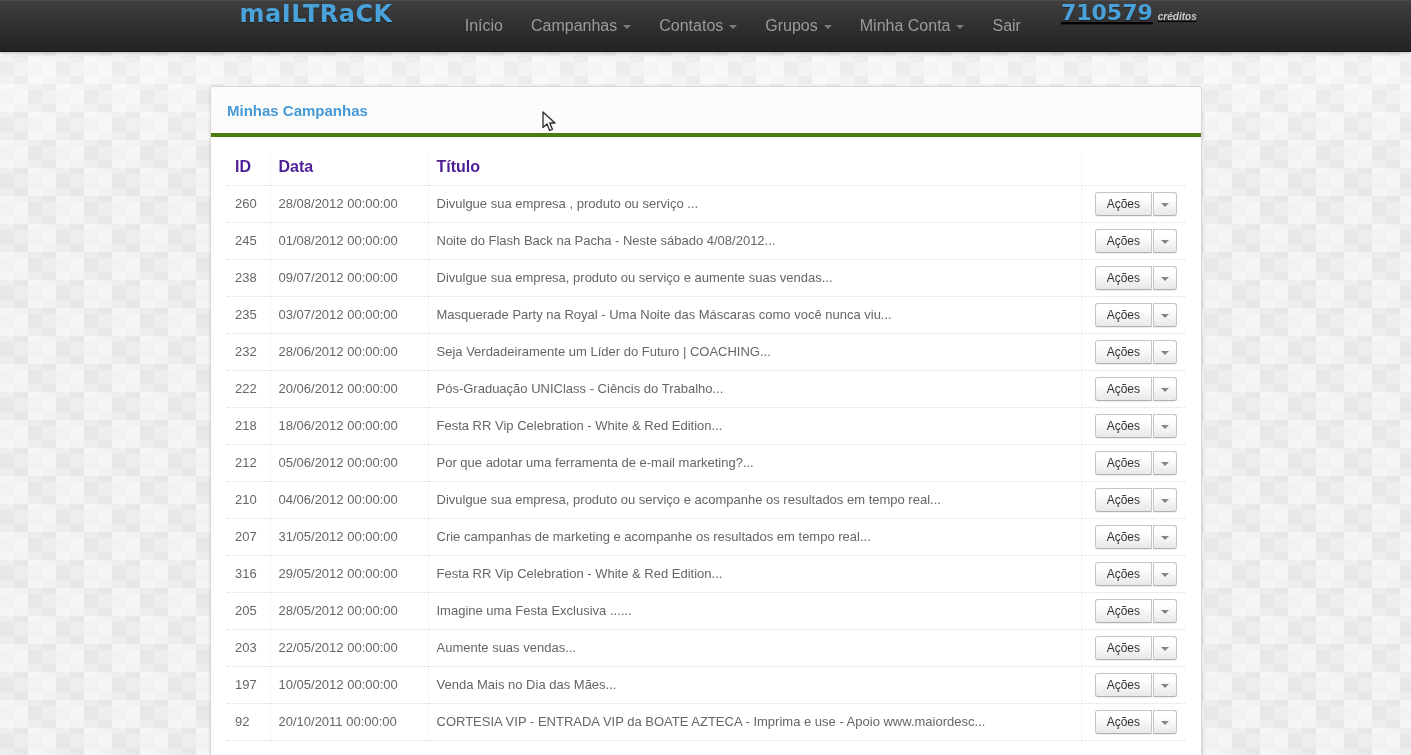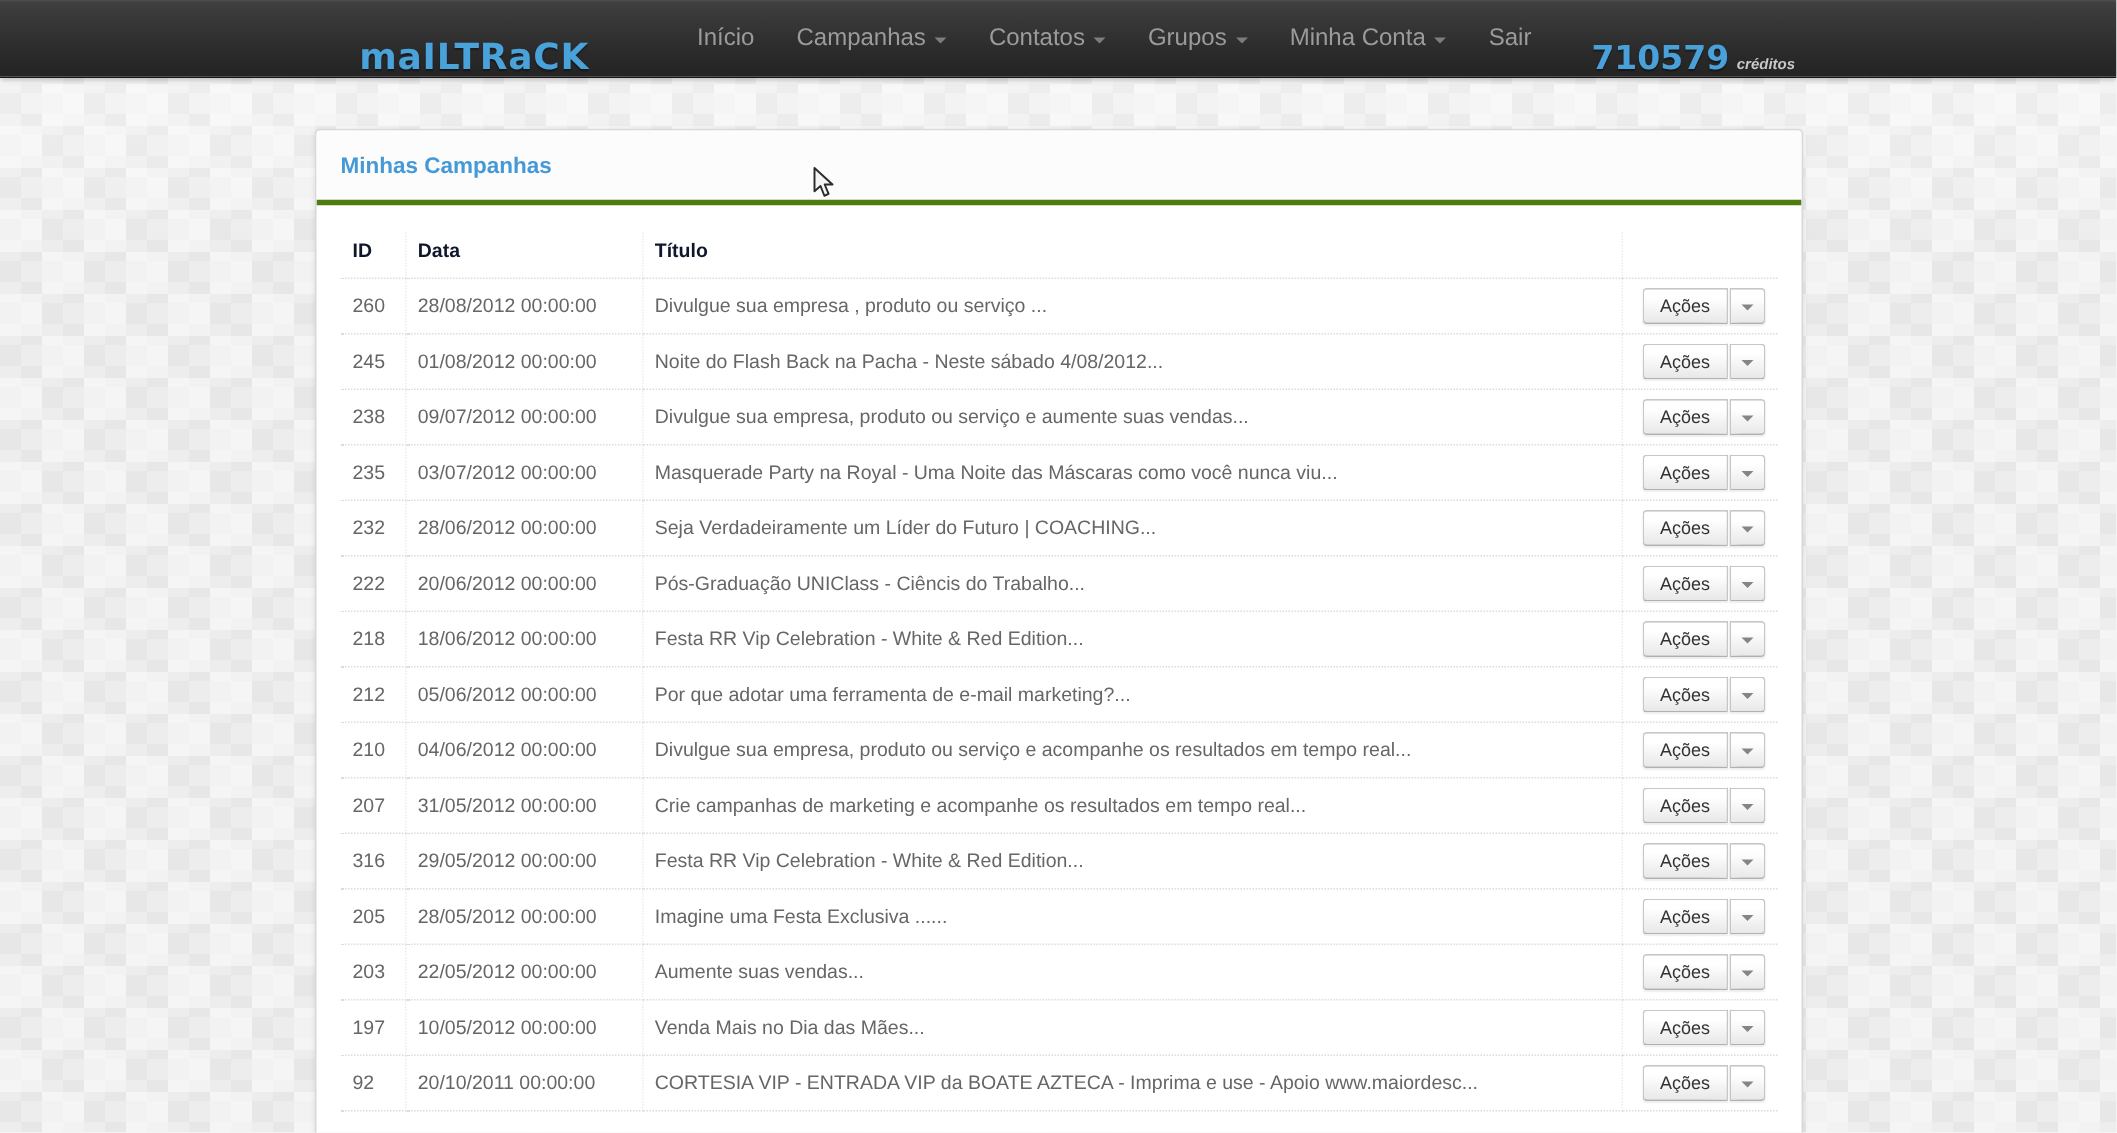--- a/index.html
+++ b/index.html
@@ -24,42 +24,42 @@
 
   
   .navbar {
     position: absolute; top: 0; left: 0; right: 0; height: 52px; z-index: 5;
     background: linear-gradient(180deg, #404040 0%, #2a2a2a 70%, #242424 100%);
     border-bottom: 1px solid #161616;
     box-shadow: inset 0 1px 0 rgba(255,255,255,0.07), 0 1px 4px rgba(0,0,0,0.25);
   }
   .navbar-inner {
     width: 992px; height: 52px; margin: 0 auto;
-    display: flex; align-items: flex-end;
+    display: flex; align-items: flex-start;
   }
   .logo {
     margin-left: 30px;
     font-family: "DejaVu Sans", sans-serif;
     font-size: 24px; font-weight: bold; letter-spacing: 0.5px;
     color: #4aa2da; cursor: pointer; white-space: nowrap;
     text-shadow: 0 1px 1px rgba(0,0,0,0.4);
   }
   .nav { display: flex; align-items: center; margin-left: 58px; height: 100%; }
   .nav-item {
     display: flex; align-items: center; gap: 6px;
     padding: 0 14px; height: 100%;
     color: #9b9b9b; font-size: 16px; text-decoration: none; cursor: pointer;
     white-space: nowrap;
   }
   .nav-caret {
     width: 0; height: 0; display: inline-block;
     border-left: 4px solid transparent; border-right: 4px solid transparent;
     border-top: 4px solid #7d7d7d; margin-top: 2px;
   }
-  .credits { margin-left: 26px; display: flex; align-items: baseline; gap: 5px; white-space: nowrap; }
+  .credits { margin-left: 26px; display: flex; align-items: baseline; gap: 5px; white-space: nowrap; text-decoration: underline; }
   .credits-value {
     color: #4aa0d8; font-size: 22px; font-weight: bold;
     font-family: "DejaVu Sans", sans-serif;
     text-shadow: 0 1px 1px rgba(0,0,0,0.4);
   }
   .credits-label { color: #c9c9c9; font-size: 10px; font-weight: bold; font-style: italic; }
 
   
   .card {
     position: absolute; top: 86px; left: 210px; width: 992px; height: 700px; z-index: 2;
@@ -71,21 +71,21 @@
     padding: 15px 16px 14px;
     background: #fcfcfc;
     border-bottom: 4px solid #4d7c0f;
     border-radius: 3px 3px 0 0;
   }
   .card-title { font-size: 15px; font-weight: bold; color: #4599d6; }
   .card-body { padding: 18px 16px 16px; }
 
   table.campaigns { width: 100%; border-collapse: collapse; table-layout: fixed; }
   th {
-    text-align: left; font-size: 13px; font-weight: bold; color: #0f172a;
+    text-align: left; font-size: 16px; font-weight: bold; color: #4c1d95;
     padding: 4px 8px 10px; line-height: 16px;
     border-bottom: 1px dotted #dcdcdc;
   }
   td {
     font-size: 13px; color: #666; line-height: 16px;
     padding: 10px 8px;
     border-bottom: 1px dotted #dcdcdc;
     overflow: hidden; white-space: nowrap; text-overflow: ellipsis;
     vertical-align: middle;
   }

